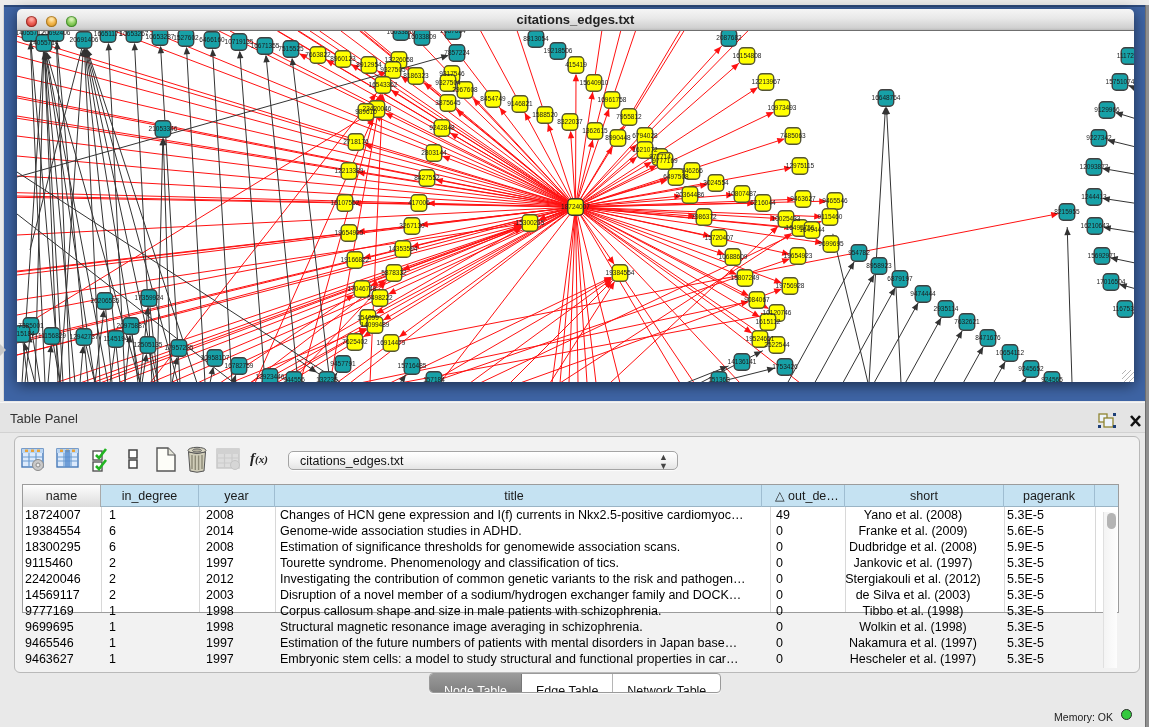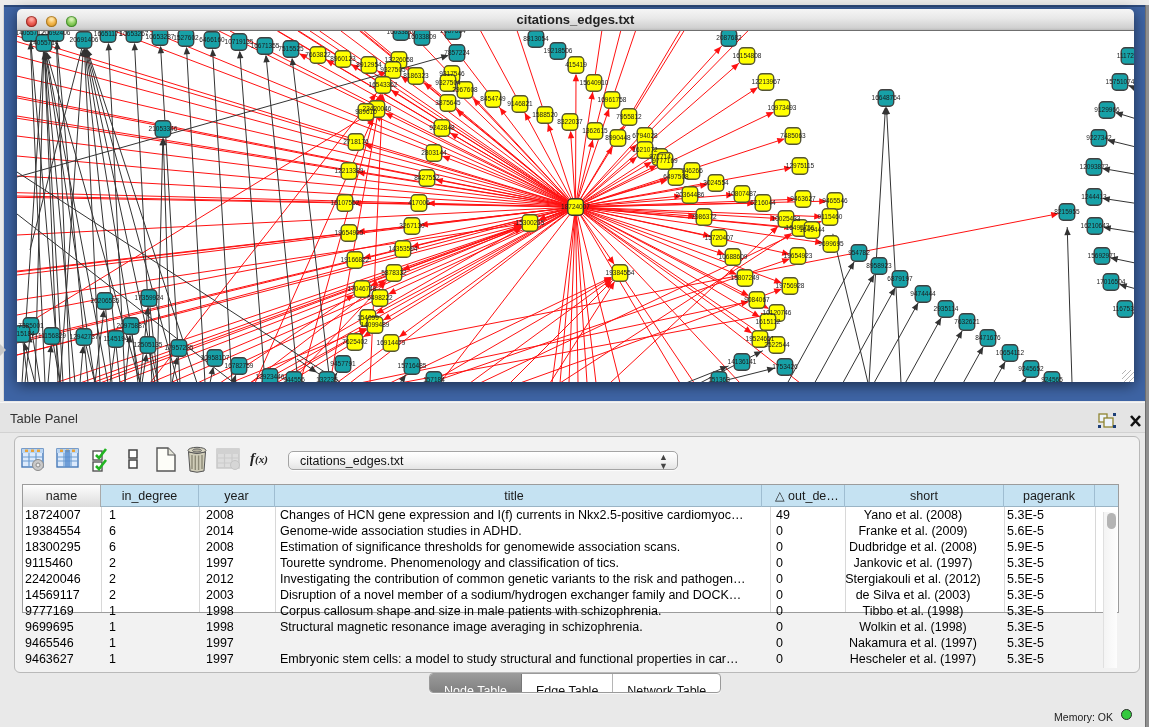--- a/index.html
+++ b/index.html
@@ -948,20 +948,21 @@
               <div class="c c-year">1998</div>
               <div class="c c-title">Structural magnetic resonance image averaging in schizophrenia.</div>
               <div class="c c-out">0</div>
               <div class="c c-short">Wolkin et al. (1998)</div>
               <div class="c c-pr">5.3E-5</div>
             </div>
 <div class="tr">
               <div class="c c-name">9465546</div>
               <div class="c c-ind">1</div>
               <div class="c c-year">1997</div>
+              <div class="c c-title">Estimation of the future numbers of patients with mental disorders in Japan base…</div>
               <div class="c c-out">0</div>
               <div class="c c-short">Nakamura et al. (1997)</div>
               <div class="c c-pr">5.3E-5</div>
             </div>
 <div class="tr">
               <div class="c c-name">9463627</div>
               <div class="c c-ind">1</div>
               <div class="c c-year">1997</div>
               <div class="c c-title">Embryonic stem cells: a model to study structural and functional properties in car…</div>
               <div class="c c-out">0</div>

